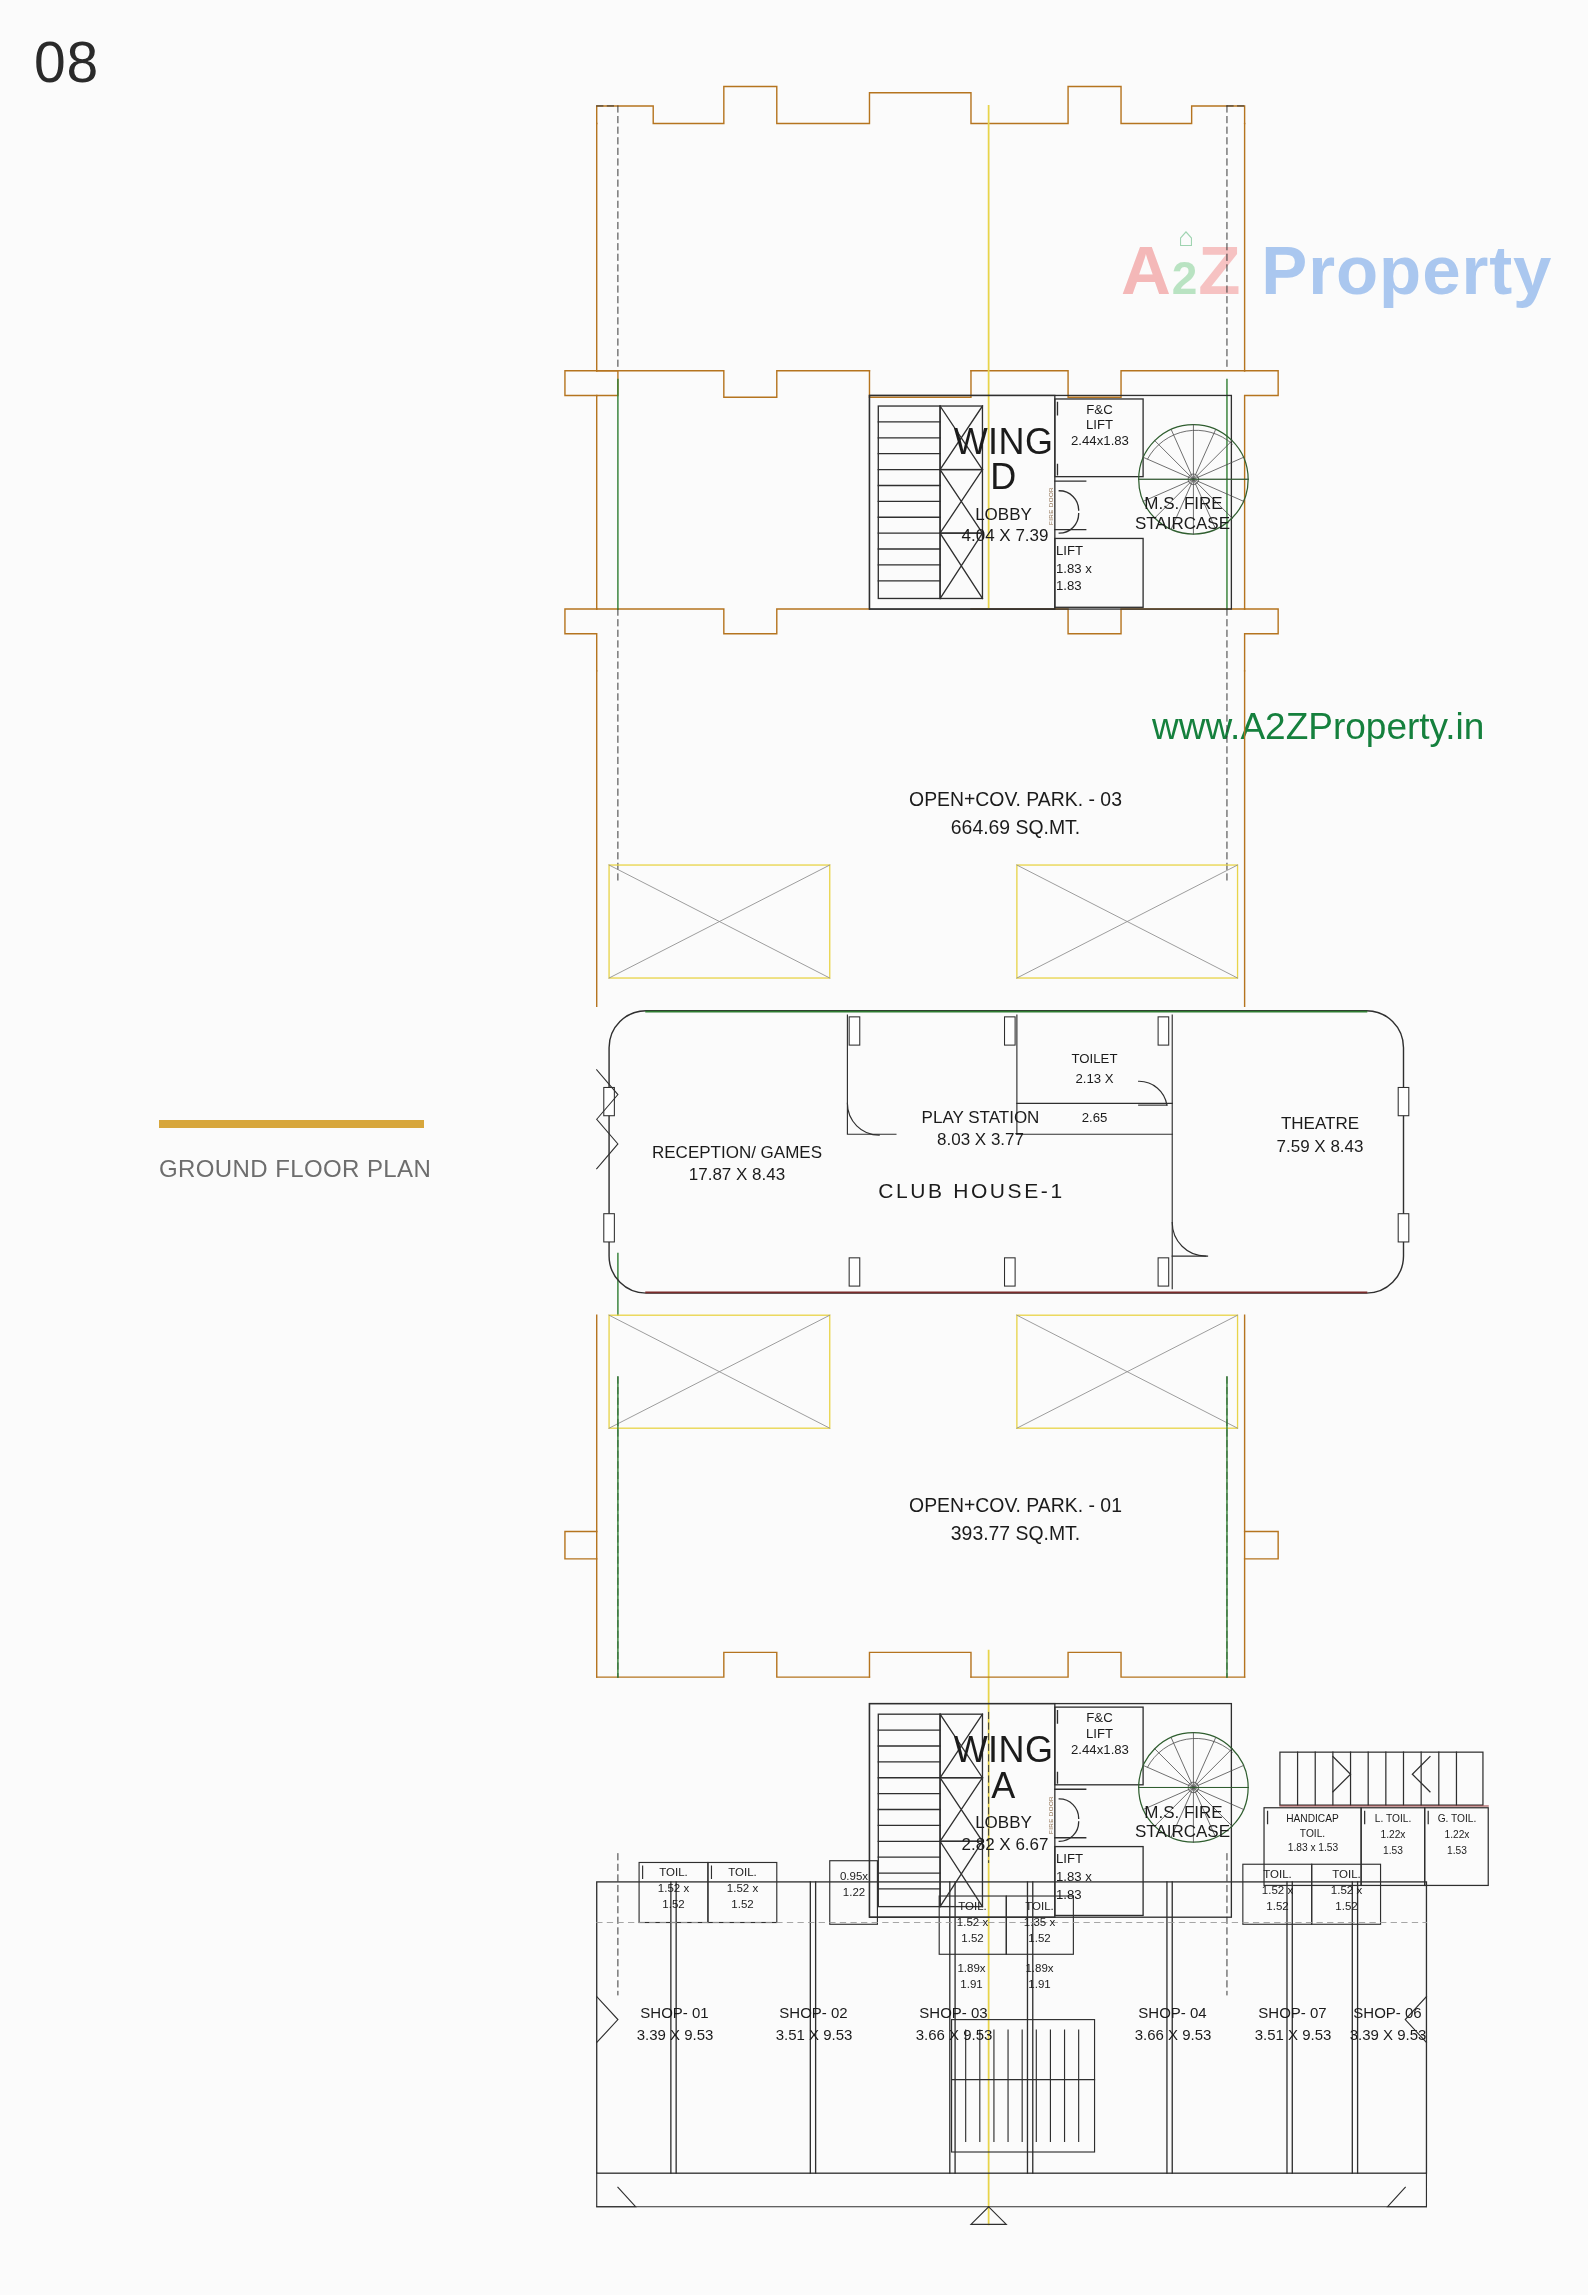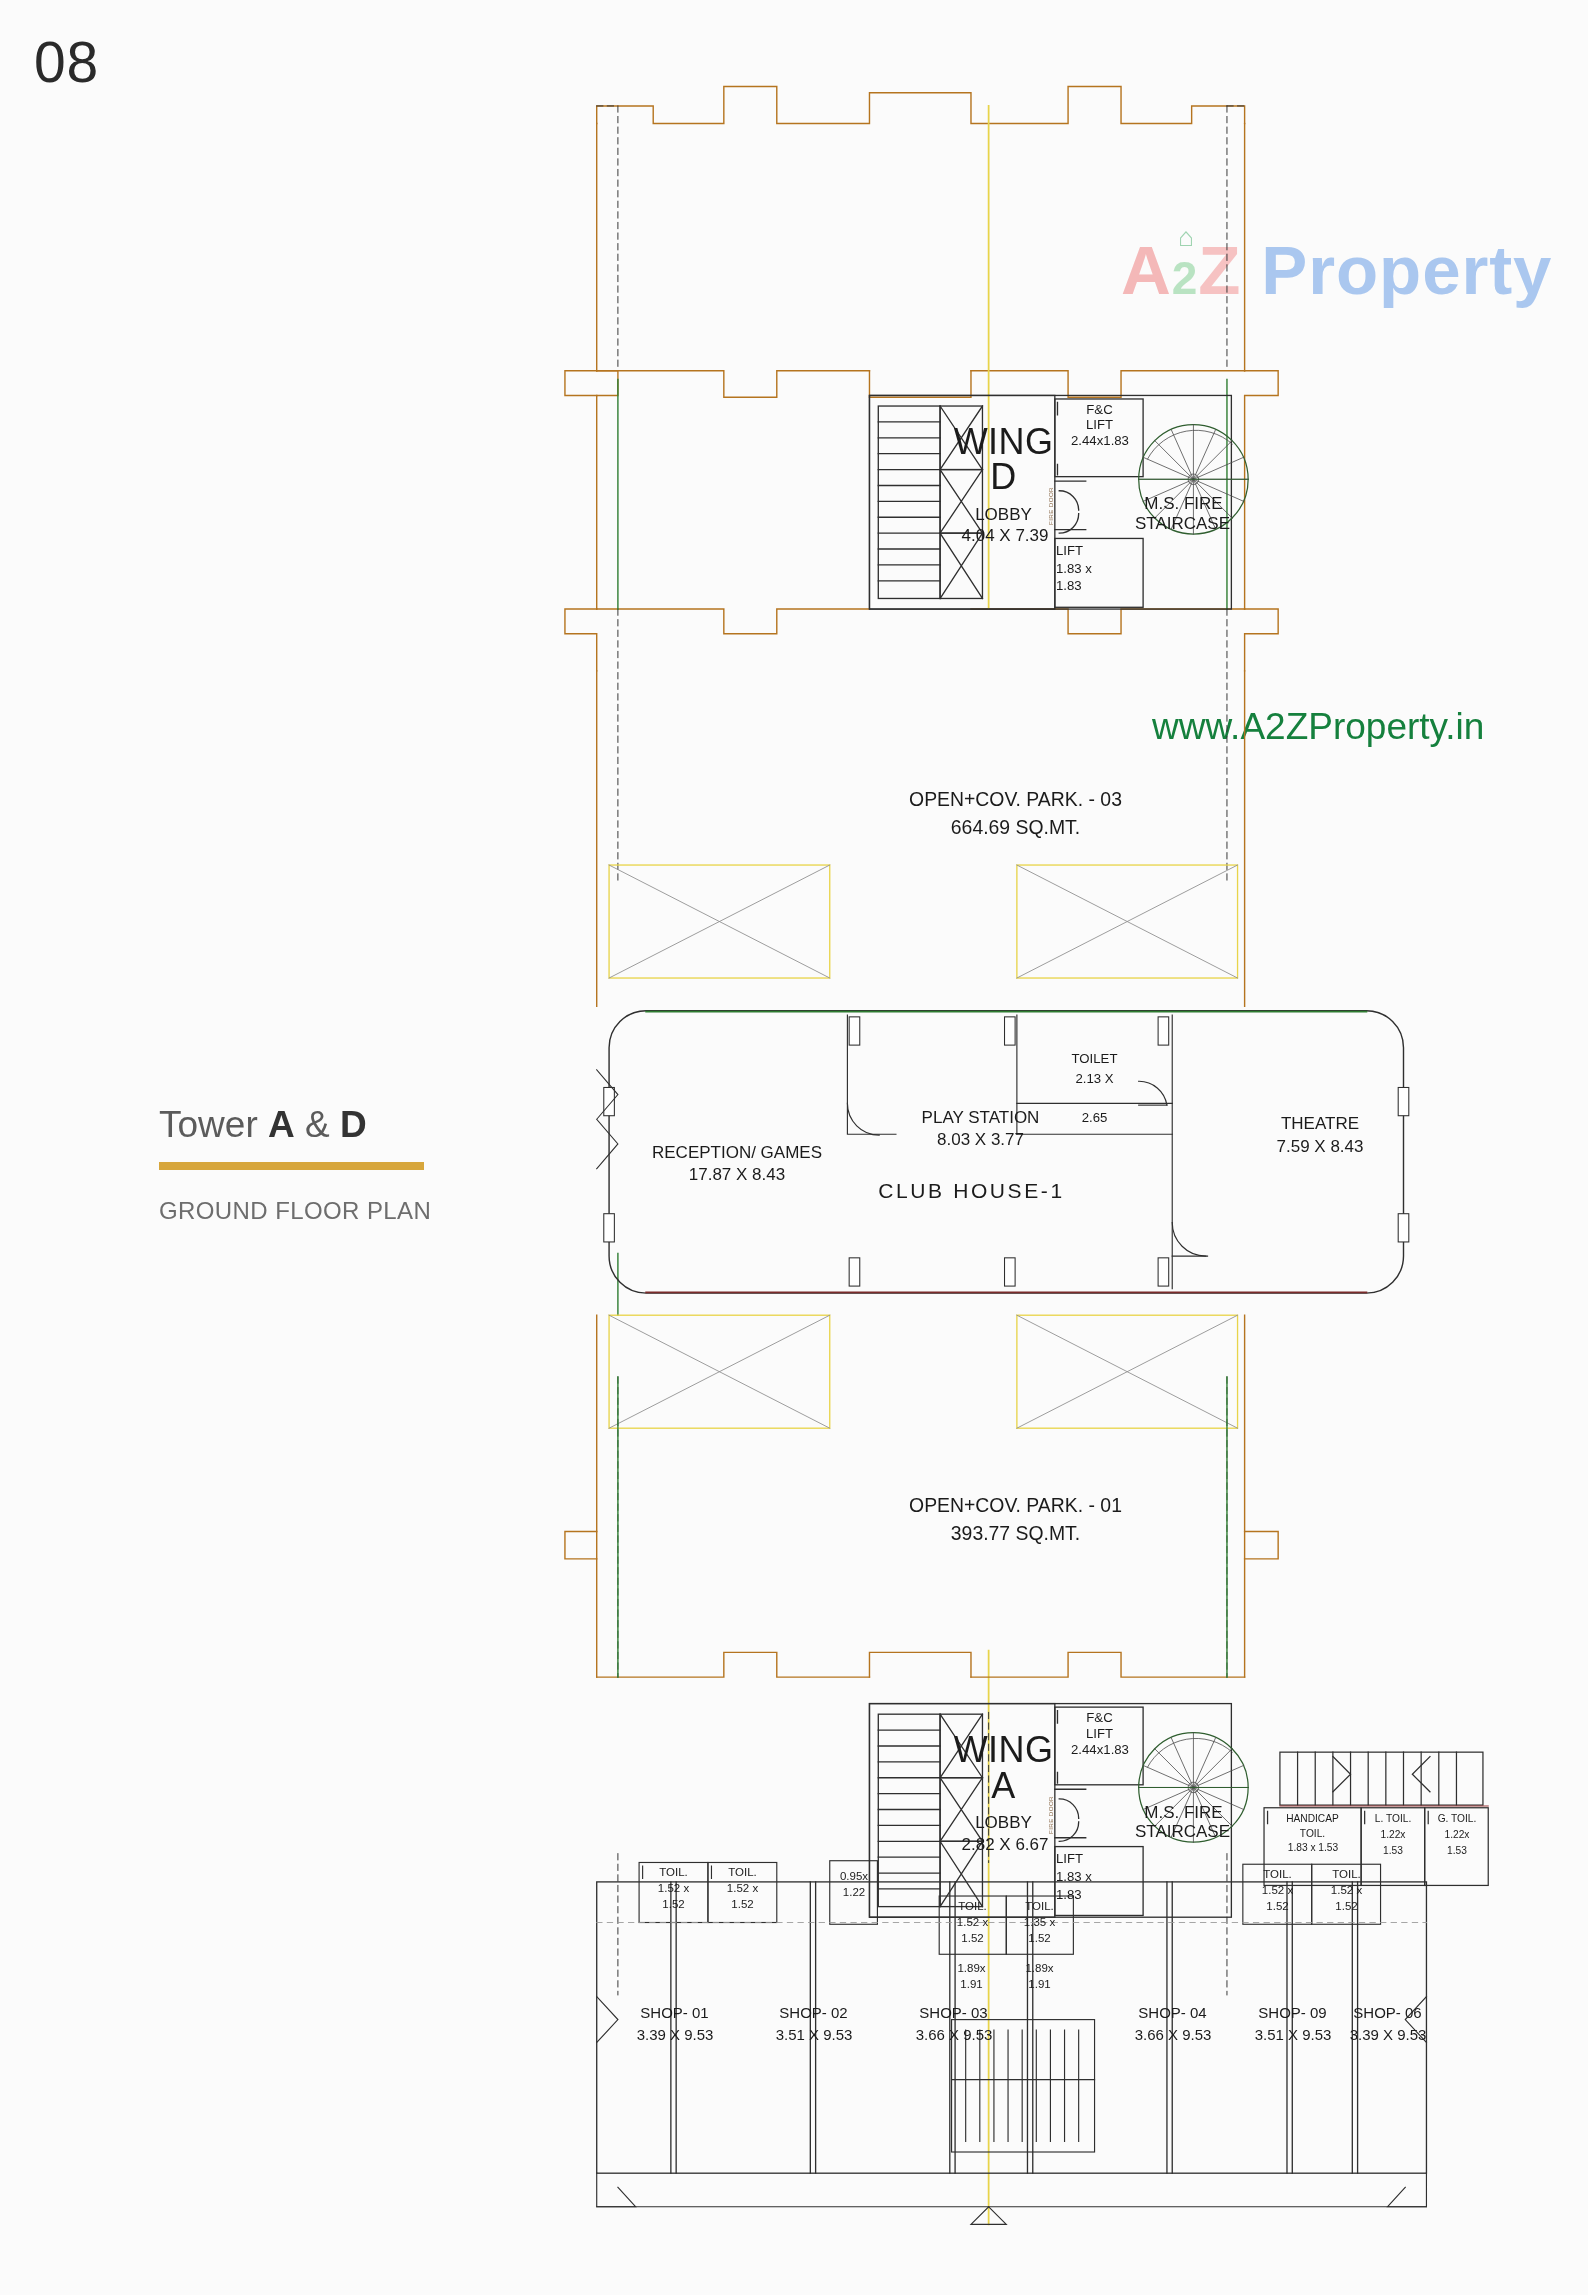--- a/index.html
+++ b/index.html
@@ -63,21 +63,20 @@
   }
 </style>
 </head>
 <body>
 
 <div class="page">
 
   <div class="page-num">08</div>
 
   <div class="title-block">
-    <div class="title-main"><span>Tower </span><b>A</b><span> &amp; </span><b>D</b></div>
     <div class="title-rule"></div>
     <div class="title-sub">GROUND FLOOR PLAN</div>
   </div>
 
   <div class="wm-logo"><span class="peak">⌂</span><span class="c1">A</span><span class="c2">2</span><span class="c3">Z</span> <span class="c4">Property</span></div>
   <div class="wm-url">www.A2ZProperty.in</div>
 
   <div class="plan">
   <svg width="1588" height="2295" viewBox="0 0 1799 2600" xmlns="http://www.w3.org/2000/svg">
     <g fill="none" stroke-linecap="square">
@@ -471,20 +470,20 @@
 
   <div class="lbl shop" style="left:743px; top:2002px; width:141px;">SHOP- 02</div>
   <div class="lbl shop" style="left:738px; top:2024px; width:152px;">3.51 X 9.53</div>
 
   <div class="lbl shop" style="left:883px; top:2002px; width:141px;">SHOP- 03</div>
   <div class="lbl shop" style="left:878px; top:2024px; width:152px;">3.66 X 9.53</div>
 
   <div class="lbl shop" style="left:1102px; top:2002px; width:141px;">SHOP- 04</div>
   <div class="lbl shop" style="left:1097px; top:2024px; width:152px;">3.66 X 9.53</div>
 
-  <div class="lbl shop" style="left:1222px; top:2002px; width:141px;">SHOP- 09</div>
+  <div class="lbl shop" style="left:1222px; top:2002px; width:141px;">SHOP- 07</div>
   <div class="lbl shop" style="left:1217px; top:2024px; width:152px;">3.51 X 9.53</div>
 
   <div class="lbl shop" style="left:1317px; top:2002px; width:141px;">SHOP- 06</div>
   <div class="lbl shop" style="left:1312px; top:2024px; width:152px;">3.39 X 9.53</div>
 
 </div>
 
 
 </body></html>

